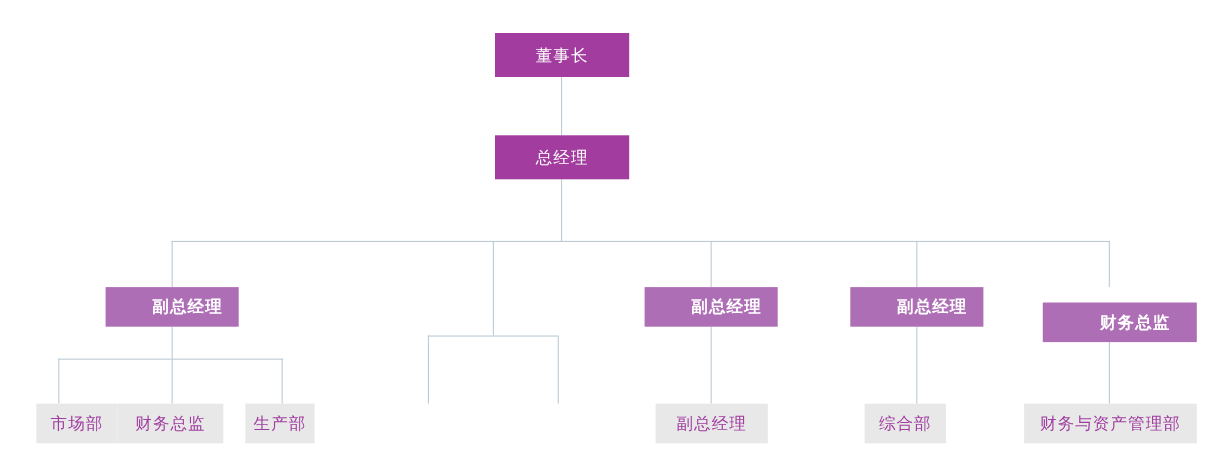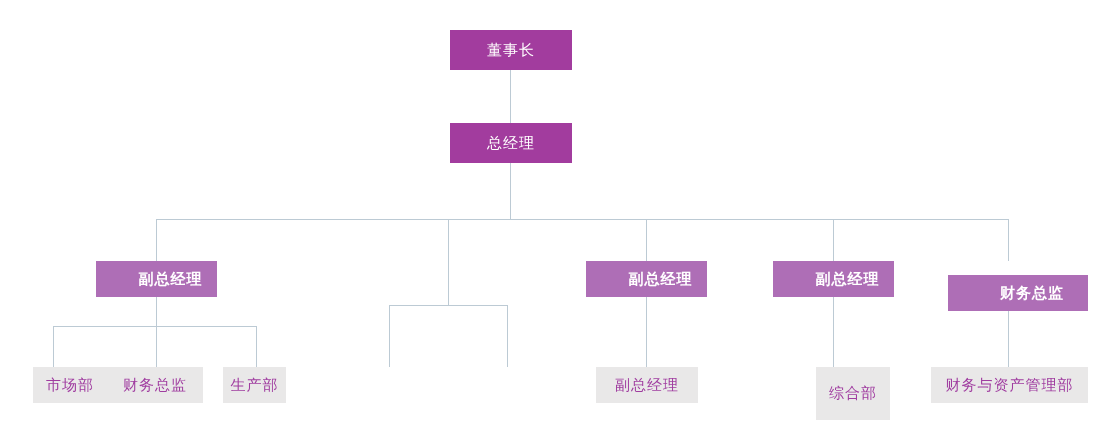--- a/index.html
+++ b/index.html
@@ -72,16 +72,16 @@
 
   <div class="node lvl-vp" style="left:96px;top:261px;width:121px;height:36px">副总经理</div>
   <div class="node lvl-vp" style="left:586px;top:261px;width:121px;height:36px">副总经理</div>
   <div class="node lvl-vp" style="left:773px;top:261px;width:121px;height:36px">副总经理</div>
   <div class="node lvl-vp" style="left:948px;top:275px;width:140px;height:36px">财务总监</div>
 
   <div class="node lvl-dept" style="left:33px;top:367px;width:74px;height:36px">市场部</div>
   <div class="node lvl-dept" style="left:107px;top:367px;width:96px;height:36px">财务总监</div>
   <div class="node lvl-dept" style="left:223px;top:367px;width:63px;height:36px">生产部</div>
   <div class="node lvl-dept" style="left:596px;top:367px;width:102px;height:36px">副总经理</div>
-  <div class="node lvl-dept" style="left:816px;top:367px;width:74px;height:53px">综合部</div>
+  <div class="node lvl-dept" style="left:786px;top:367px;width:74px;height:36px">综合部</div>
   <div class="node lvl-dept" style="left:931px;top:367px;width:157px;height:36px">财务与资产管理部</div>
 
 </div>
 
 </body></html>

